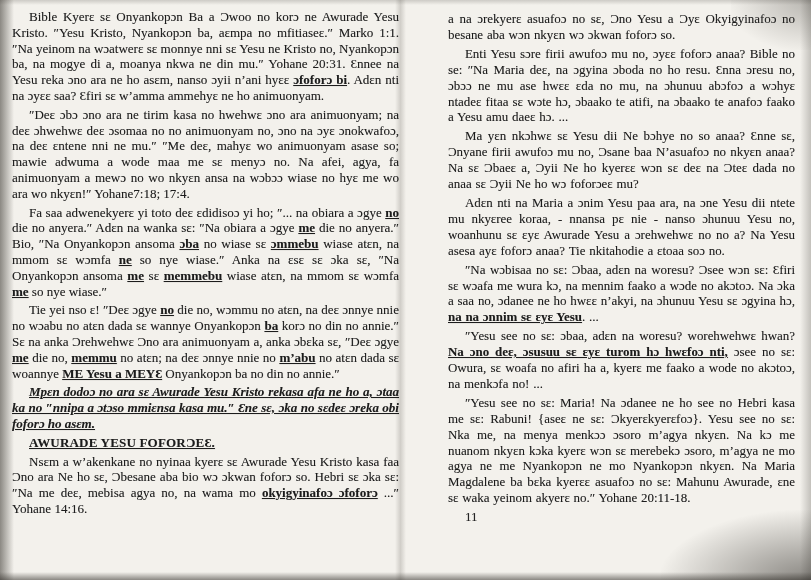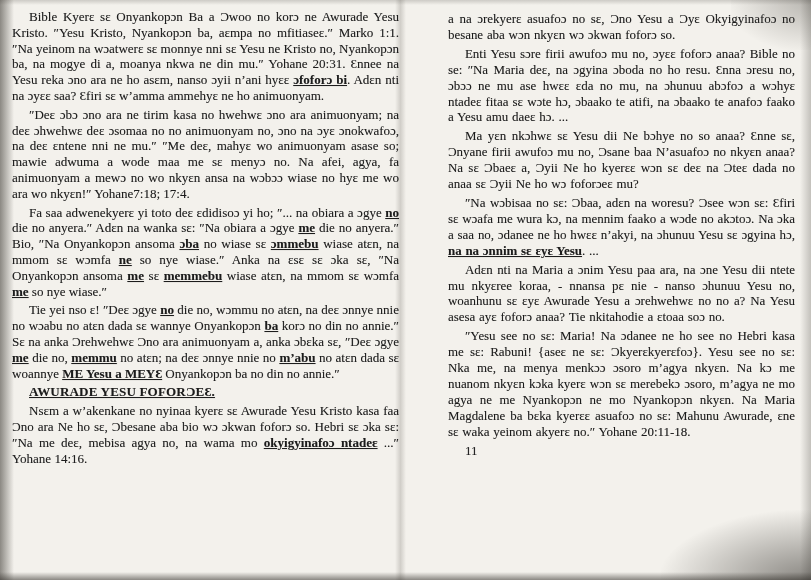--- a/index.html
+++ b/index.html
@@ -44,30 +44,32 @@
 
 <div class="stage">
   <div class="paper"></div>
   <div class="gutter"></div>
 
   <div class="page-col page-left-col">
     <p><span>Bible Kyerɛ sɛ Onyankopɔn Ba a Ɔwoo no korɔ ne Awurade Yesu Kristo. ″Yesu Kristo, Nyankopɔn ba, aɛmpa no mfitiaseɛ.″ Marko 1:1. ″Na yeinom na wɔatwerɛ sɛ monnye nni sɛ Yesu ne Kristo no, Nyankopɔn ba, na mogye di a, moanya nkwa ne din mu.″ Yohane 20:31. Ɛnnee na Yesu reka ɔno ara ne ho asɛm, nanso ɔyii n’ani hyɛɛ </span><span class="b u">ɔfoforɔ bi</span><span>. Adɛn nti na ɔyɛɛ saa? Ɛfiri sɛ w’amma ammehyɛ ne ho animuonyam.</span></p>
     <p><span>″Deɛ ɔbɔ ɔno ara ne tirim kasa no hwehwɛ ɔno ara animuonyam; na deɛ ɔhwehwɛ deɛ ɔsomaa no no animuonyam no, ɔno na ɔyɛ ɔnokwafoɔ, na deɛ ɛntene nni ne mu.″ ″Me deɛ, mahyɛ wo animuonyam asase so; mawie adwuma a wode maa me sɛ menyɔ no. Na afei, agya, fa animuonyam a mewɔ no wo nkyɛn ansa na wɔbɔɔ wiase no hyɛ me wo ara wo nkyɛn!″ Yohane7:18; 17:4.</span></p>
     <p><span>Fa saa adwenekyerɛ yi toto deɛ ɛdidisoɔ yi ho; ″... na obiara a ɔgye </span><span class="b u">no</span><span> die no anyera.″ Adɛn na wanka sɛ: ″Na obiara a ɔgye </span><span class="b u">me</span><span> die no anyera.″ Bio, ″Na Onyankopɔn ansoma </span><span class="b u">ɔba</span><span> no wiase sɛ </span><span class="b u">ɔmmebu</span><span> wiase atɛn, na mmom sɛ wɔmfa </span><span class="b u">ne</span><span> so nye wiase.″ Anka na ɛsɛ sɛ ɔka sɛ, ″Na Onyankopɔn ansoma </span><span class="b u">me</span><span> sɛ </span><span class="b u">memmebu</span><span> wiase atɛn, na mmom sɛ wɔmfa </span><span class="b u">me</span><span> so nye wiase.″</span></p>
     <p><span>Tie yei nso ɛ! ″Deɛ ɔgye </span><span class="b u">no</span><span> die no, wɔmmu no atɛn, na deɛ ɔnnye nnie no wɔabu no atɛn dada sɛ wannye Onyankopɔn </span><span class="b u">ba</span><span> korɔ no din no annie.″ Sɛ na anka Ɔrehwehwɛ Ɔno ara animuonyam a, anka ɔbɛka sɛ, ″Deɛ ɔgye </span><span class="b u">me</span><span> die no, </span><span class="b u">memmu</span><span> no atɛn; na deɛ ɔnnye nnie no </span><span class="b u">m’abu</span><span> no atɛn dada sɛ woannye </span><span class="b u">ME Yesu a MEYƐ</span><span> Onyankopɔn ba no din no annie.″</span></p>
+    <p><span class="b u i">Mpɛn dodoɔ no ara sɛ Awurade Yesu Kristo rekasa afa ne ho a, ɔtaa ka no ″nnipa a ɔtɔso mmiɛnsa kasa mu.″ Ɛne sɛ, ɔka no sɛdeɛ ɔreka obi foforɔ ho asɛm.</span></p>
     <p class="heading">AWURADE YESU FOFORƆEƐ.</p>
-    <p><span>Nsɛm a w’akenkane no nyinaa kyerɛ sɛ Awurade Yesu Kristo kasa faa Ɔno ara Ne ho sɛ, Ɔbesane aba bio wɔ ɔkwan foforɔ so. Hebri sɛ ɔka sɛ: ″Na me deɛ, mebisa agya no, na wama mo </span><span class="b u">okyigyinafoɔ ntadeɛ</span><span> ...″ Yohane 14:16.</span></p>
+    <p><span>Nsɛm a w’akenkane no nyinaa kyerɛ sɛ Awurade Yesu Kristo kasa faa Ɔno ara Ne ho sɛ, Ɔbesane aba bio wɔ ɔkwan foforɔ so. Hebri sɛ ɔka sɛ: ″Na me deɛ, mebisa agya no, na wama mo </span><span class="b u">okyigyinafoɔ ɔfoforɔ</span><span> ...″ Yohane 14:16.</span></p>
   </div>
 
   <div class="page-col page-right-col">
     <p class="noindent"><span>a na ɔrekyerɛ asuafoɔ no sɛ, Ɔno Yesu a Ɔyɛ Okyigyinafoɔ no besane aba wɔn nkyɛn wɔ ɔkwan foforɔ so.</span></p>
     <p><span>Enti Yesu sɔre firii awufoɔ mu no, ɔyɛɛ foforɔ anaa? Bible no se: ″Na Maria deɛ, na ɔgyina ɔboda no ho resu. Ɛnna ɔresu no, ɔbɔɔ ne mu ase hwɛɛ ɛda no mu, na ɔhunuu abɔfoɔ a wɔhyɛ ntadeɛ fitaa sɛ wɔte hɔ, ɔbaako te atifi, na ɔbaako te anafoɔ faako a Yesu amu daeɛ hɔ. ...</span></p>
     <p><span>Ma yɛn nkɔhwɛ sɛ Yesu dii Ne bɔhye no so anaa? Ɛnne sɛ, Ɔnyane firii awufoɔ mu no, Ɔsane baa N’asuafoɔ no nkyɛn anaa? Na sɛ Ɔbaeɛ a, Ɔyii Ne ho kyerɛɛ wɔn sɛ deɛ na Ɔteɛ dada no anaa sɛ Ɔyii Ne ho wɔ foforɔeɛ mu?</span></p>
+    <p><span>Adɛn nti na Maria a ɔnim Yesu paa ara, na ɔne Yesu dii ntete mu nkyɛree koraa, - nnansa pɛ nie - nanso ɔhunuu Yesu no, woanhunu sɛ ɛyɛ Awurade Yesu a ɔrehwehwɛ no no a? Na Yesu asesa ayɛ foforɔ anaa? Tie nkitahodie a ɛtoaa soɔ no.</span></p>
     <p><span>″Na wɔbisaa no sɛ: Ɔbaa, adɛn na woresu? Ɔsee wɔn sɛ: Ɛfiri sɛ wɔafa me wura kɔ, na mennim faako a wɔde no akɔtoɔ. Na ɔka a saa no, ɔdanee ne ho hwɛɛ n’akyi, na ɔhunuu Yesu sɛ ɔgyina hɔ, </span><span class="b u">na na ɔnnim sɛ ɛyɛ Yesu</span><span>. ...</span></p>
-    <p><span>Adɛn nti na Maria a ɔnim Yesu paa ara, na ɔne Yesu dii ntete mu nkyɛree koraa, - nnansa pɛ nie - nanso ɔhunuu Yesu no, woanhunu sɛ ɛyɛ Awurade Yesu a ɔrehwehwɛ no no a? Na Yesu asesa ayɛ foforɔ anaa? Tie nkitahodie a ɛtoaa soɔ no.</span></p>
+    <p><span>″Yesu see no sɛ: ɔbaa, adɛn na woresu? worehwehwɛ hwan? </span><span class="b u">Na ɔno deɛ, ɔsusuu sɛ ɛyɛ turom hɔ hwɛfoɔ nti,</span><span> ɔsee no sɛ: Owura, sɛ woafa no afiri ha a, kyerɛ me faako a wode no akɔtoɔ, na menkɔfa no! ...</span></p>
     <p><span>″Yesu see no sɛ: Maria! Na ɔdanee ne ho see no Hebri kasa me sɛ: Rabuni! {aseɛ ne sɛ: Ɔkyerɛkyerɛfoɔ}. Yesu see no sɛ: Nka me, na menya menkɔɔ ɔsoro m’agya nkyɛn. Na kɔ me nuanom nkyɛn kɔka kyerɛ wɔn sɛ merebekɔ ɔsoro, m’agya ne mo agya ne me Nyankopɔn ne mo Nyankopɔn nkyɛn. Na Maria Magdalene ba bɛka kyerɛɛ asuafoɔ no sɛ: Mahunu Awurade, ɛne sɛ waka yeinom akyerɛ no.″ Yohane 20:11-18.</span></p>
     <p class="pagenum">11</p>
   </div>
 
   <div class="shadow-left"></div>
   <div class="shadow-top"></div>
   <div class="shadow-right"></div>
   <div class="shadow-bottom"></div>
   <div class="corner-br"></div>
   <div class="corner-tr"></div>

